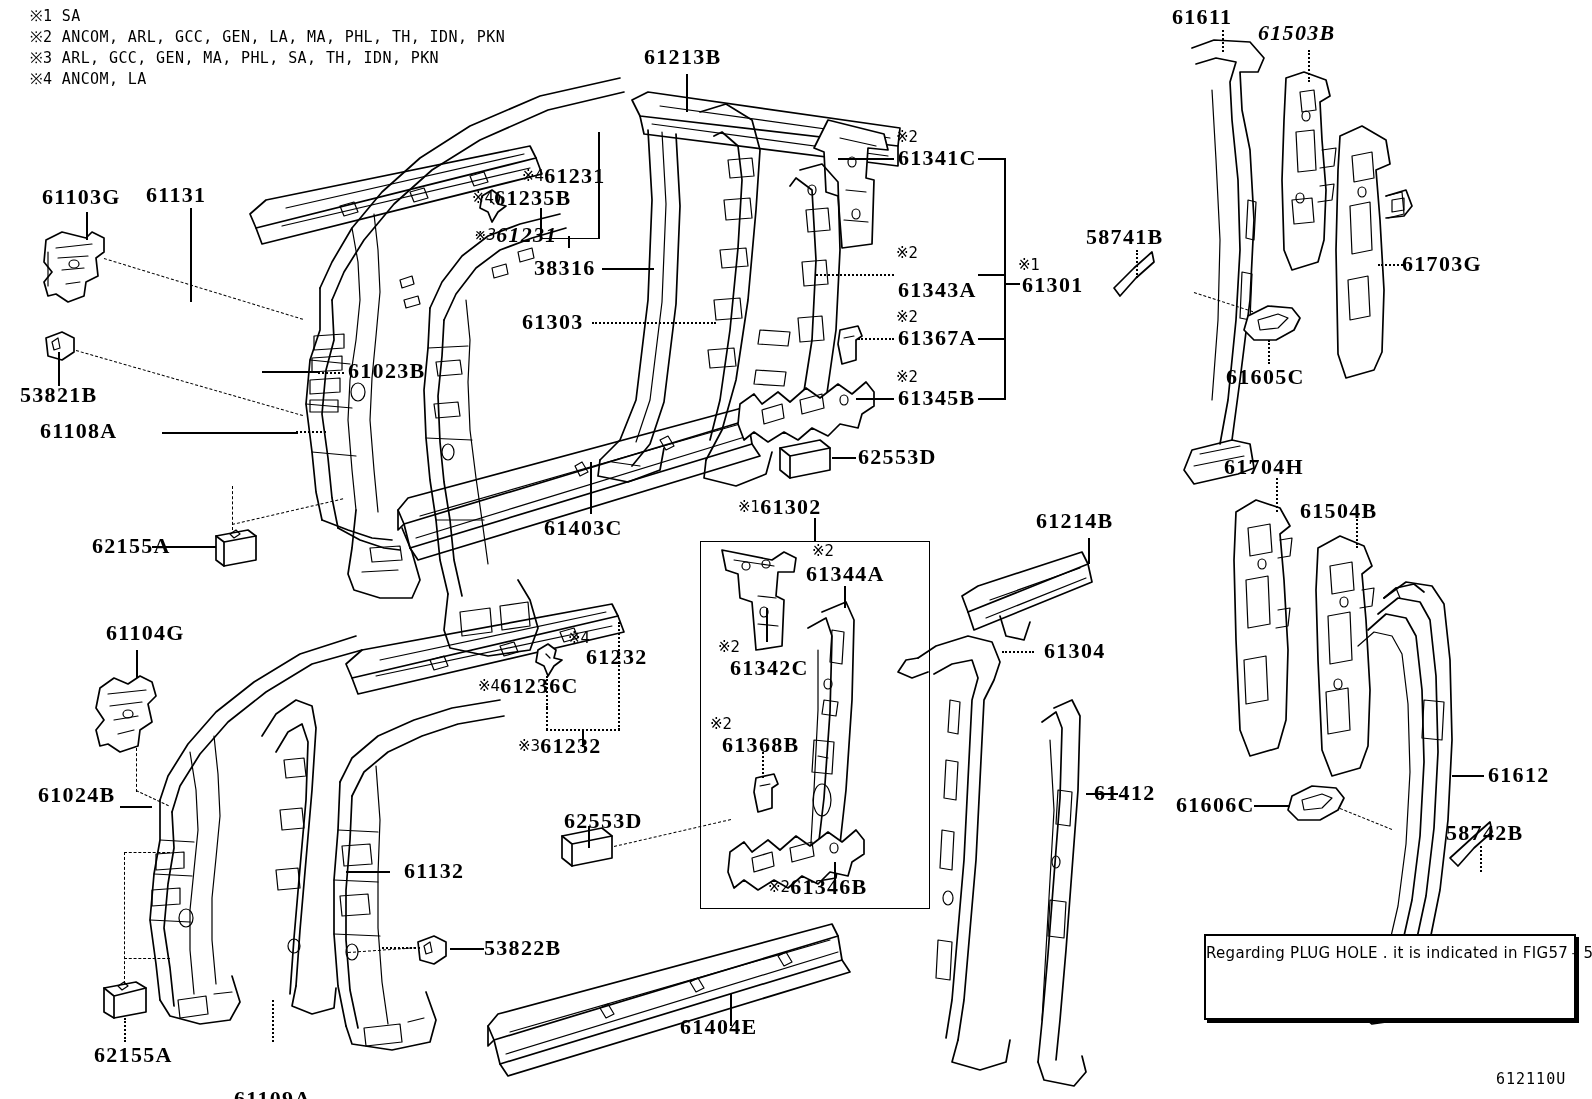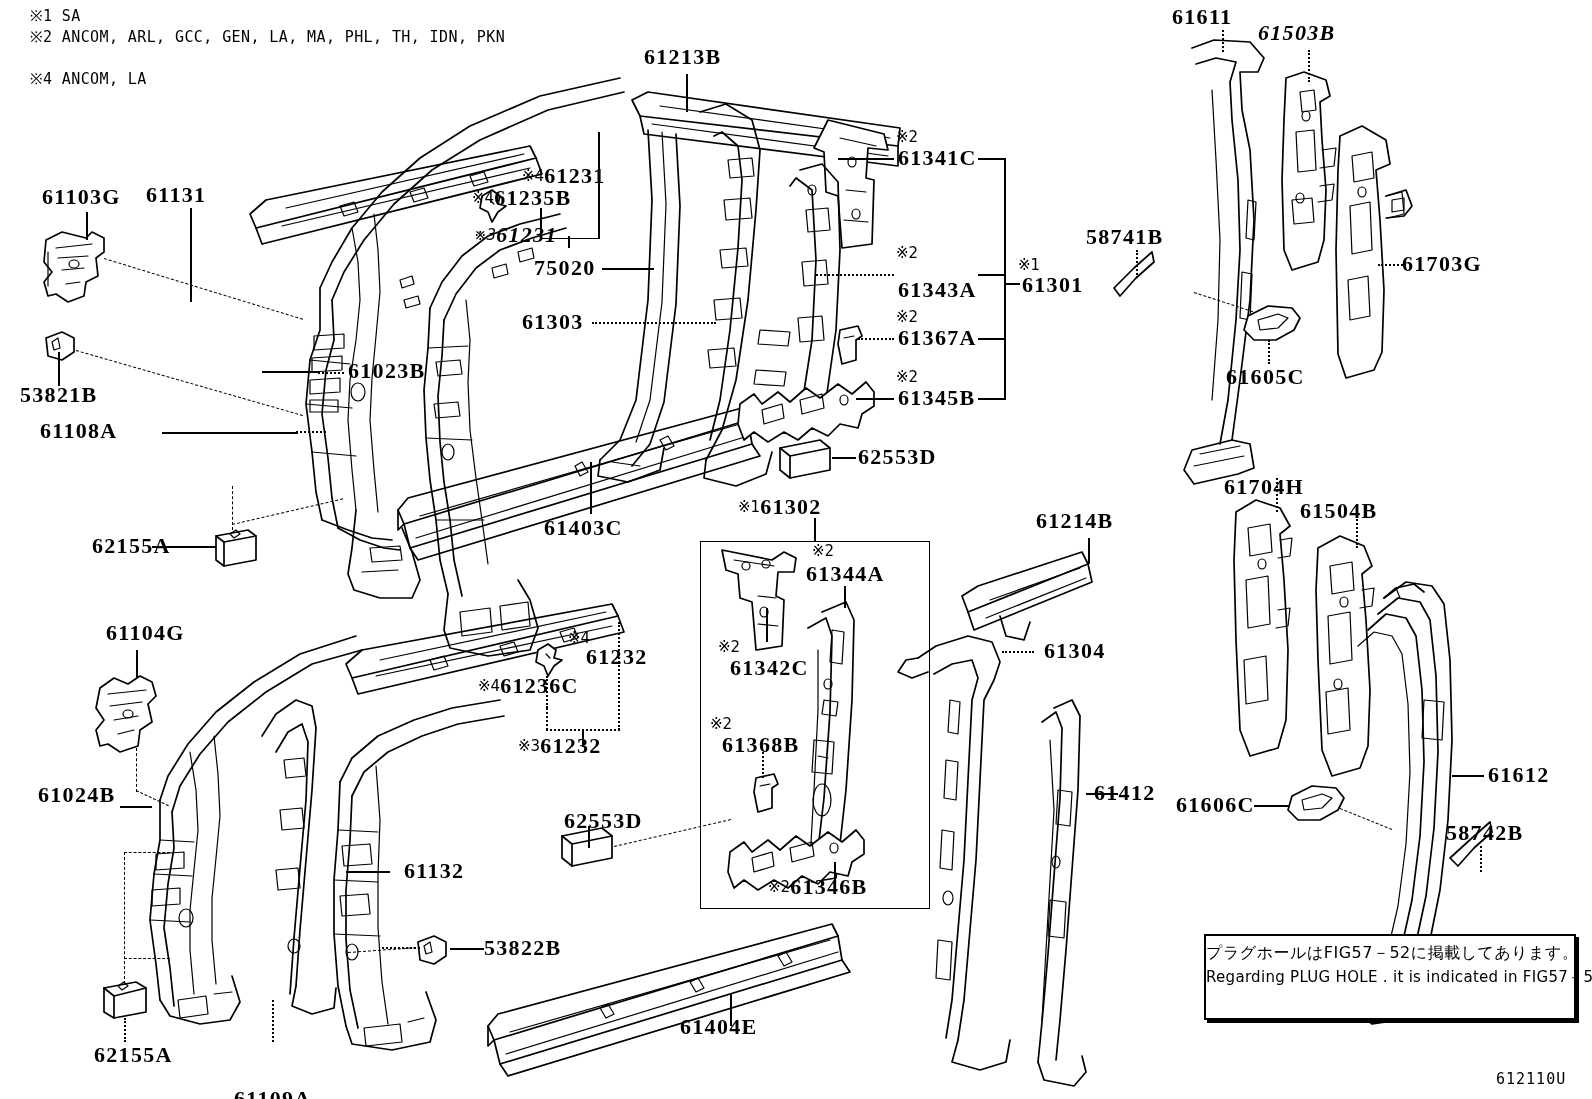--- a/index.html
+++ b/index.html
@@ -620,34 +620,35 @@
 
   <div class="ld h" style="left:1452px;top:775px;width:32px;"></div>
 
   <div class="ld h" style="left:1254px;top:805px;width:36px;"></div>
   <div class="dash" style="left:1340px;top:808px;width:56px;transform:rotate(22deg);transform-origin:left center;"></div>
 
   <div class="dotv" style="left:1480px;top:846px;height:26px;"></div>
 
   <div class="legend" style="left:30px;top:6px;">※1 SA</div>
   <div class="legend" style="left:30px;top:27px;">※2 ANCOM, ARL, GCC, GEN, LA, MA, PHL, TH, IDN, PKN</div>
+  <div class="legend" style="left:30px;top:48px;">※3 ARL, GCC, GEN, MA, PHL, SA, TH, IDN, PKN</div>
   <div class="legend" style="left:30px;top:69px;">※4 ANCOM, LA</div>
 
   <div class="pn" style="left:42px;top:184px;"><span>61103G</span></div>
   <div class="pn" style="left:146px;top:182px;"><span>61131</span></div>
   <div class="pn" style="left:20px;top:382px;"><span>53821B</span></div>
   <div class="pn" style="left:348px;top:358px;"><span>61023B</span></div>
   <div class="pn" style="left:40px;top:418px;"><span>61108A</span></div>
   <div class="pn" style="left:92px;top:533px;"><span>62155A</span></div>
 
   <div class="pn" style="left:644px;top:44px;"><span>61213B</span></div>
   <div class="pn" style="left:472px;top:185px;"><span class="mk">※4</span><span>61235B</span></div>
   <div class="pn" style="left:522px;top:163px;"><span class="mk">※4</span><span>61231</span></div>
   <div class="pn" style="left:474px;top:222px;font-style:italic;"><span class="mk">※3</span><span>61231</span></div>
-  <div class="pn" style="left:534px;top:255px;"><span>75020</span></div>
+  <div class="pn" style="left:534px;top:255px;"><span>38316</span></div>
   <div class="pn" style="left:522px;top:309px;"><span>61303</span></div>
   <div class="pn" style="left:544px;top:515px;"><span>61403C</span></div>
 
   <div class="supabove" style="left:896px;top:128px;">※2</div>
   <div class="pn" style="left:898px;top:145px;"><span>61341C</span></div>
   <div class="supabove" style="left:896px;top:244px;">※2</div>
   <div class="pn" style="left:898px;top:261px;margin-top:16px;"><span>61343A</span></div>
   <div class="supabove" style="left:896px;top:308px;">※2</div>
   <div class="pn" style="left:898px;top:325px;"><span>61367A</span></div>
   <div class="supabove" style="left:896px;top:368px;">※2</div>
@@ -682,26 +683,25 @@
   <div class="pn" style="left:730px;top:655px;"><span>61342C</span></div>
   <div class="supabove" style="left:710px;top:715px;">※2</div>
   <div class="pn" style="left:722px;top:732px;"><span>61368B</span></div>
   <div class="pn" style="left:768px;top:874px;"><span class="mk">※2</span><span>61346B</span></div>
 
   <div class="pn" style="left:680px;top:1014px;"><span>61404E</span></div>
   <div class="pn" style="left:1036px;top:508px;"><span>61214B</span></div>
   <div class="pn" style="left:1044px;top:638px;"><span>61304</span></div>
   <div class="pn" style="left:1094px;top:780px;"><span>61412</span></div>
 
-  <div class="pn" style="left:1224px;top:474px;text-align:center;"><span>61704H</span></div>
+  <div class="pn" style="left:1224px;top:454px;text-align:center;"><span>61704H</span></div>
   <div class="pn" style="left:1300px;top:498px;"><span>61504B</span></div>
   <div class="pn" style="left:1488px;top:762px;"><span>61612</span></div>
   <div class="pn" style="left:1176px;top:792px;"><span>61606C</span></div>
   <div class="pn" style="left:1446px;top:820px;"><span>58742B</span></div>
 
   <div class="notebox" style="left:1204px;top:934px;width:372px;height:86px;">
-    <div class="note-jp">プラグホールはFIG57－52に掲載してあります。</div>
     <div class="note-en">Regarding  PLUG HOLE . it is  indicated  in  FIG57－52</div>
   </div>
 
   <div class="diagid" style="left:1496px;top:1070px;">612110U</div>
 
 </div>
 
 </body></html>

